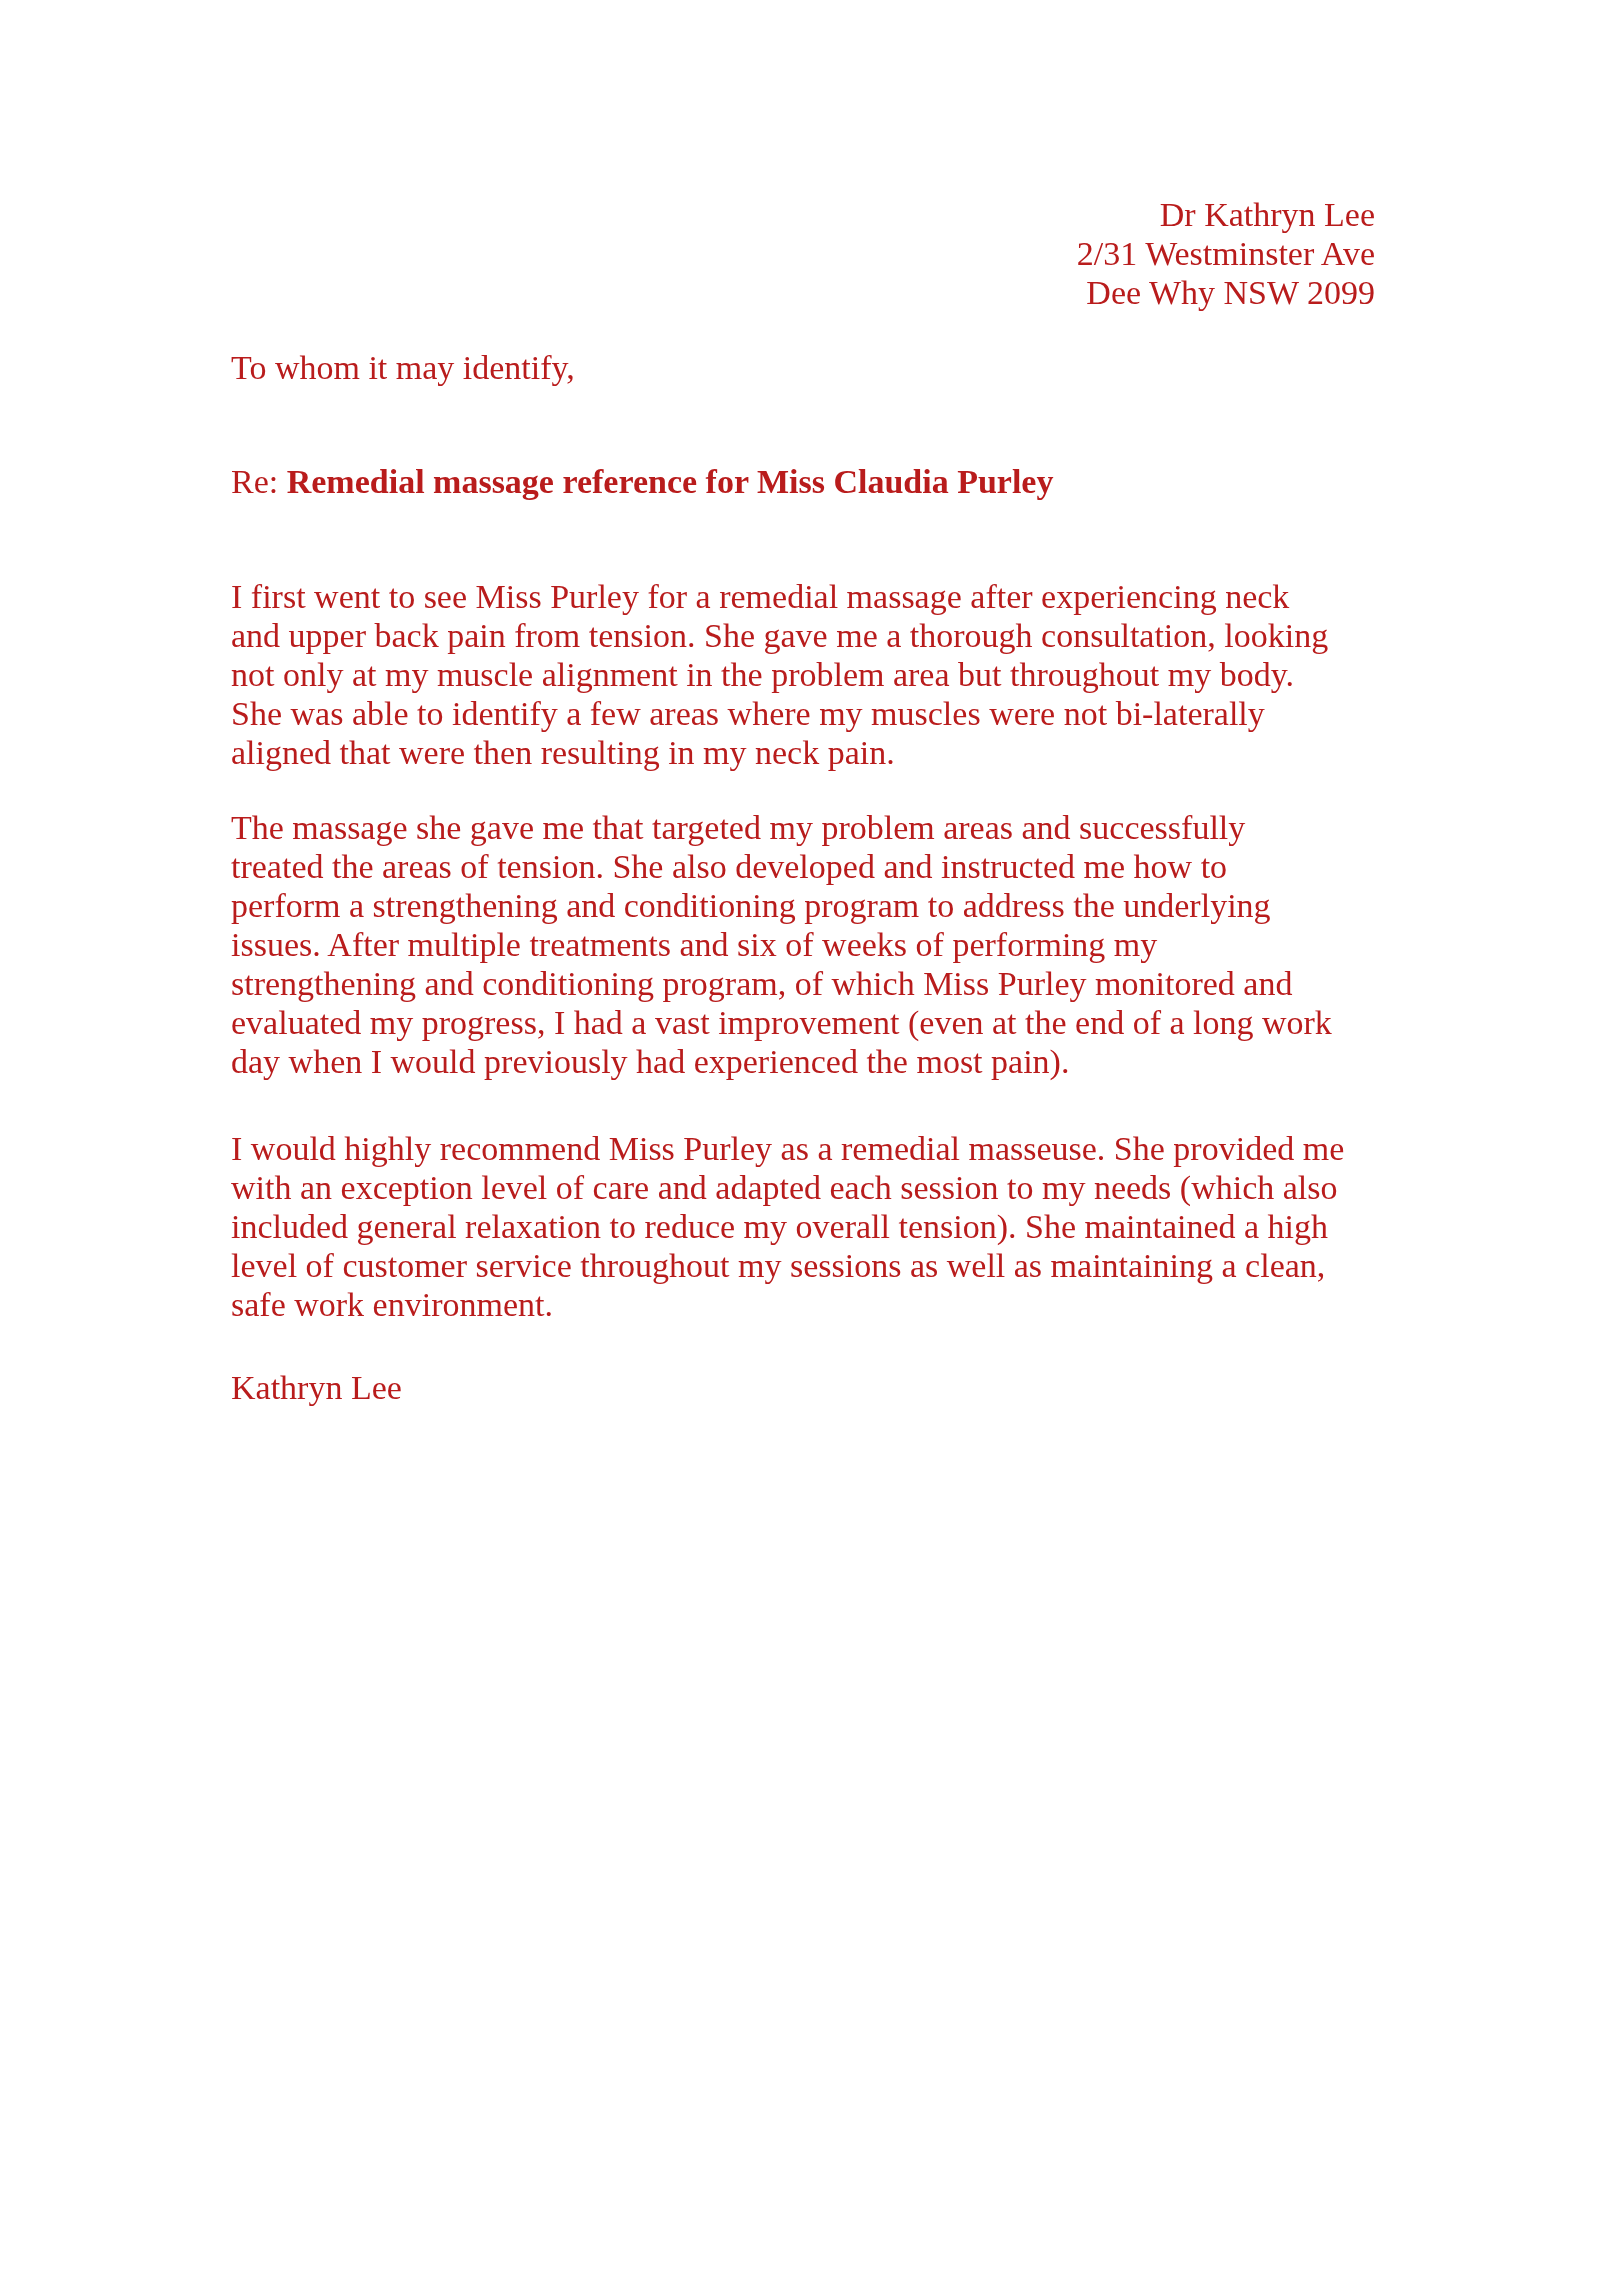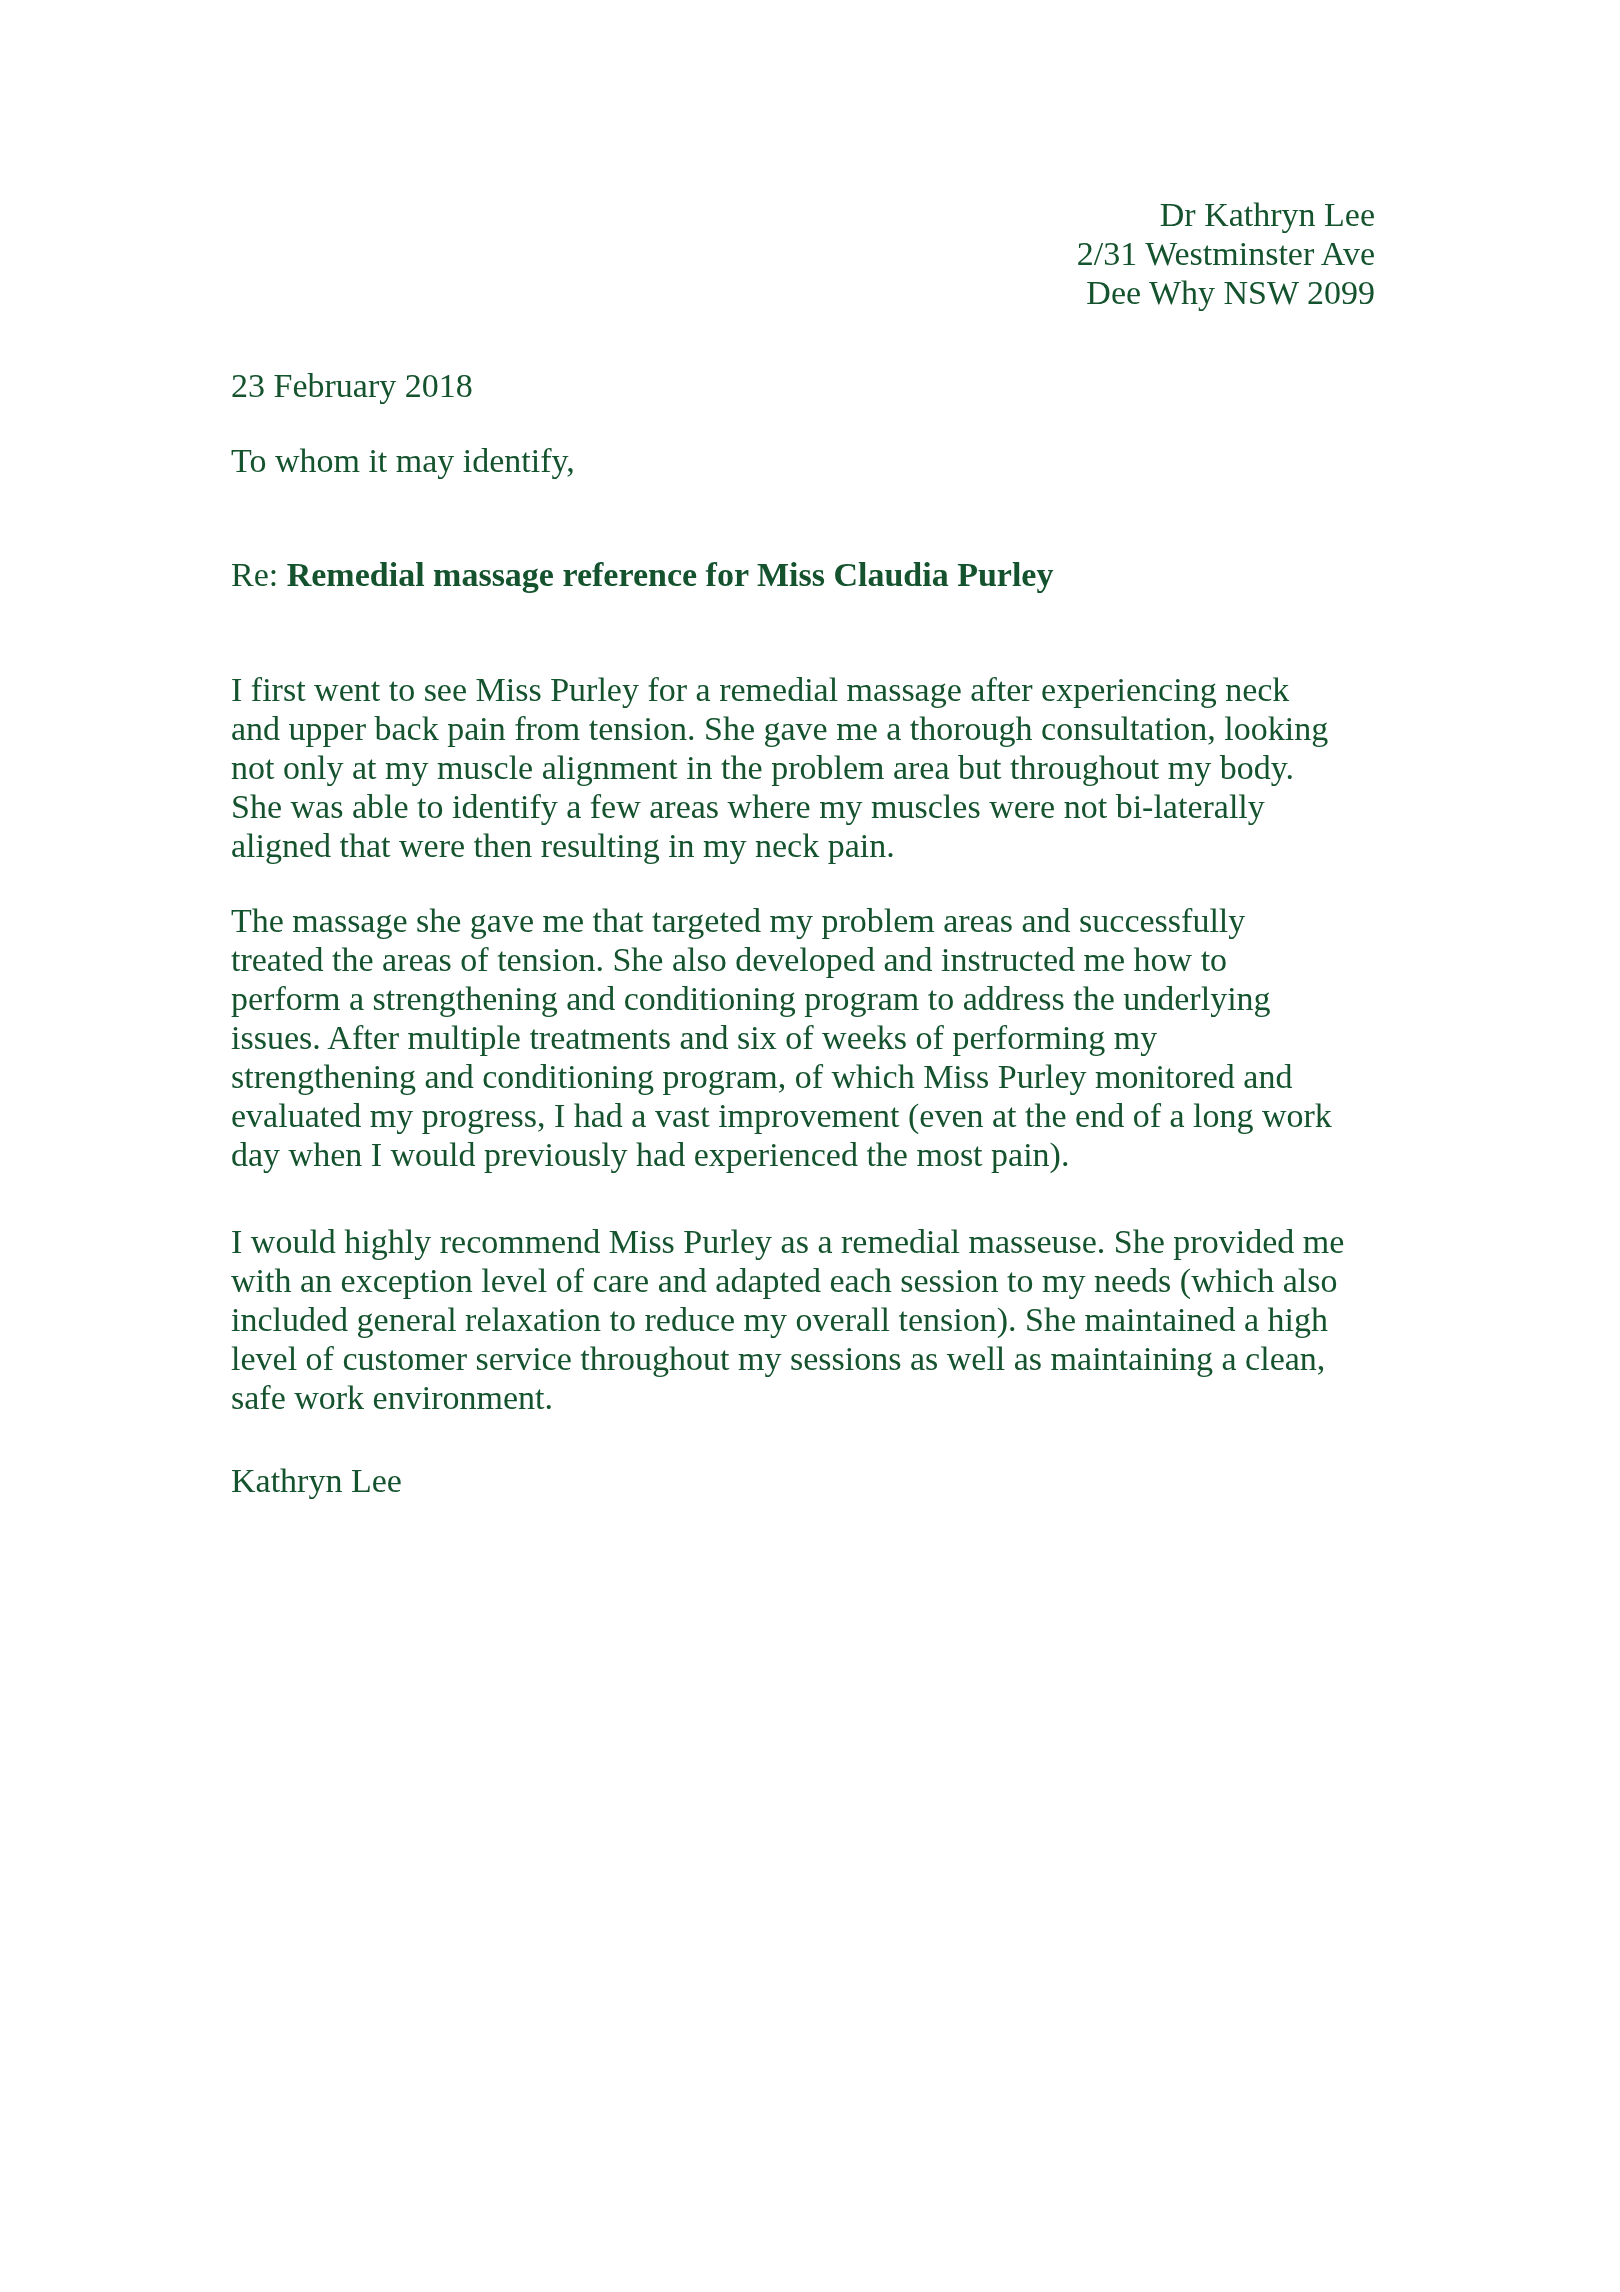--- a/index.html
+++ b/index.html
@@ -10,21 +10,21 @@
   .page {
     position: relative;
     width: 1620px;
     height: 2291px;
     box-sizing: border-box;
     background: #ffffff;
     padding: 195px 233px 0 231px;
     font-family: "Liberation Serif", serif;
     font-size: 34px;
     line-height: 39px;
-    color: #14532d;
+    color: #b91c1c;
   }
   .content {
     width: 1144px;
   }
   .address {
     text-align: right;
     white-space: pre-line;
   }
   .date-line {
     margin-top: 54px;
@@ -50,21 +50,20 @@
 </head>
 <body>
 
 <div class="page">
   <div class="content">
 
     <div class="address">Dr Kathryn Lee
 2/31 Westminster Ave
 Dee Why NSW 2099</div>
 
-    <div class="date-line">23 February 2018</div>
 
     <div class="salutation-line">To whom it may identify,</div>
 
     <div class="subject-line">
       <span class="subject-prefix">Re: </span><span class="subject-title">Remedial massage reference for Miss Claudia Purley</span>
     </div>
 
     <div class="para para-1">I first went to see Miss Purley for a remedial massage after experiencing neck
 and upper back pain from tension. She gave me a thorough consultation, looking
 not only at my muscle alignment in the problem area but throughout my body.

